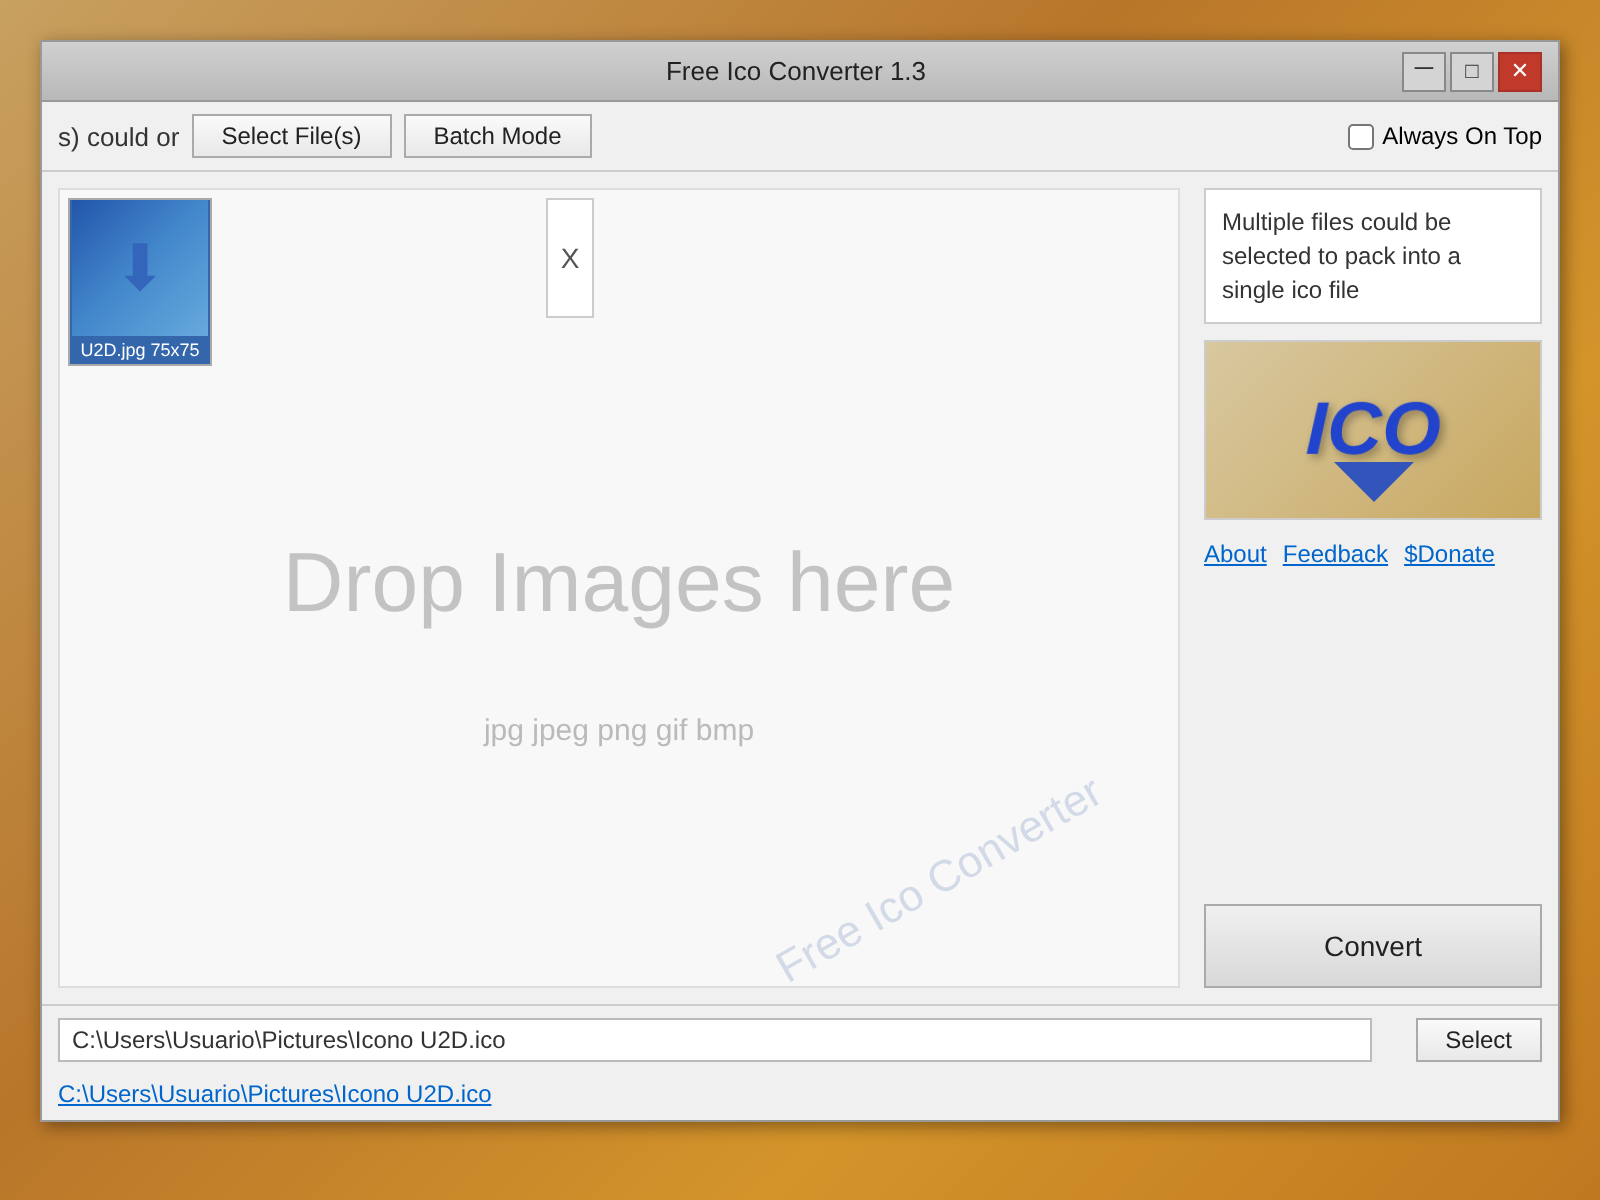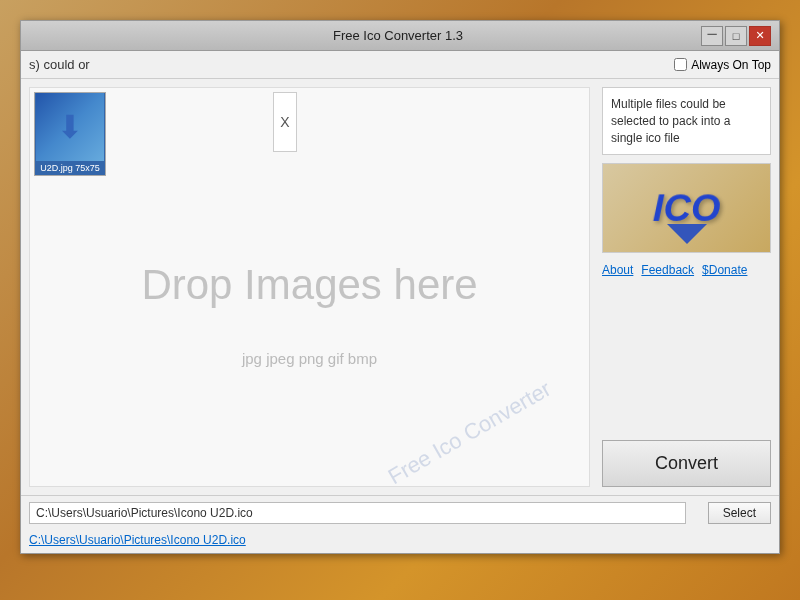--- a/index.html
+++ b/index.html
@@ -259,21 +259,21 @@
       text-decoration: underline;
       cursor: pointer;
     }
 
     .sidebar-convert-btn {
       margin-top: auto;
       padding: 12px;
       background: linear-gradient(180deg, #f0f0f0 0%, #d8d8d8 100%);
       border: 1px solid #aaa;
       cursor: pointer;
-      font-size: 18px;
+      font-size: 14px;
       color: #222;
       text-align: center;
     }
 
     .bottom-bar {
       display: flex;
       align-items: center;
       padding: 6px 8px;
       gap: 6px;
       border-top: 1px solid #ccc;
@@ -325,20 +325,22 @@
     <span class="title-bar-text">Free Ico Converter 1.3</span>
     <div class="title-bar-controls">
       <button class="win-btn minimize">─</button>
       <button class="win-btn">□</button>
       <button class="win-btn close">✕</button>
     </div>
   </div>
 
   <div class="toolbar">
     <span class="toolbar-label">s) could or</span>
+    <button class="toolbar-btn">Select File(s)</button>
+    <button class="toolbar-btn">Batch Mode</button>
     <div class="always-on-top">
       <input type="checkbox" style="">
       <label>Always On Top</label>
     </div>
   </div>
 
   <div class="main-content">
 
     <div class="drop-area">
 

